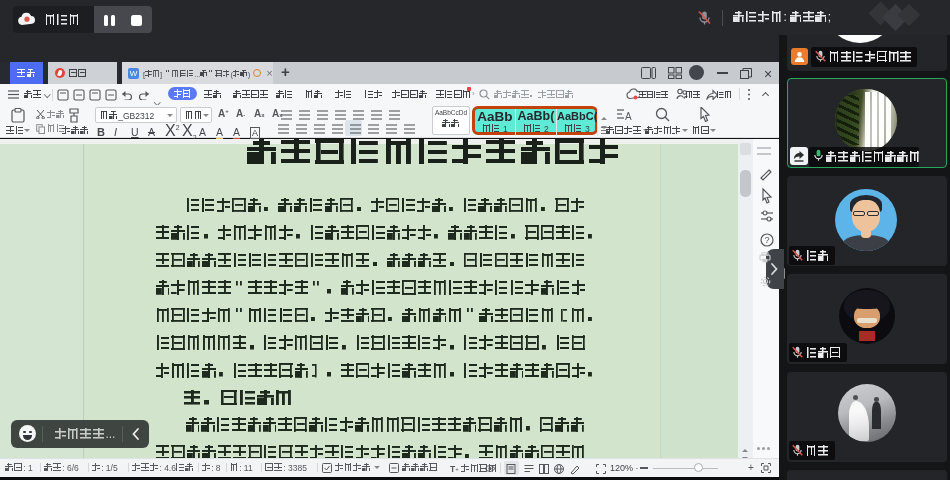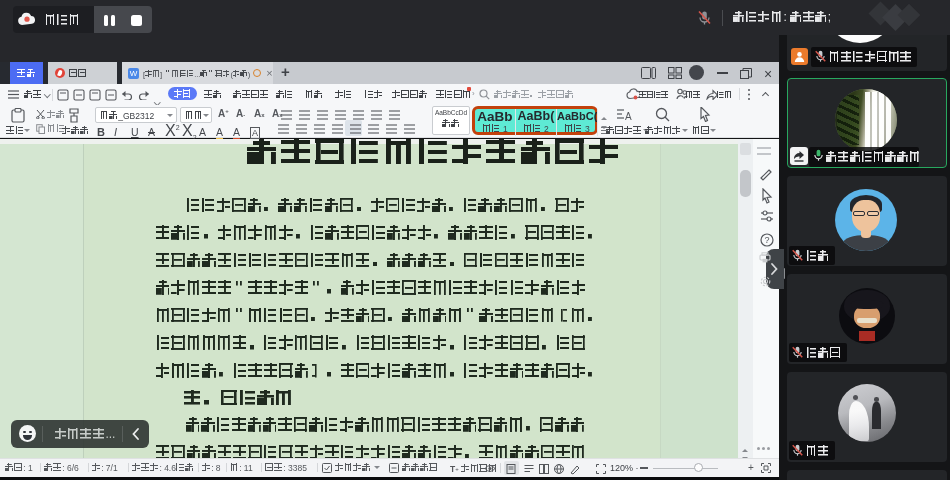--- a/index.html
+++ b/index.html
@@ -801,21 +801,21 @@
       <i class="c1"></i>
       <s>: 1</s>
     </div>
     <div class="a fx t85" style="left:44px;top:463px;color:#55585c">
       <i class="c5"></i>
       <i class="c0"></i>
       <s>: 6/6</s>
     </div>
     <div class="a fx t85" style="left:92px;top:463px;color:#55585c">
       <i class="c2"></i>
-      <s>: 7/1</s>
+      <s>: 1/5</s>
     </div>
     <div class="a fx t85" style="left:132px;top:463px;color:#55585c">
       <i class="c2"></i>
       <i class="c0"></i>
       <i class="c2"></i>
       <s>: 4.6</s>
       <i class="c4"></i>
       <i class="c5"></i>
     </div>
     <div class="a fx t85" style="left:202px;top:463px;color:#55585c">

